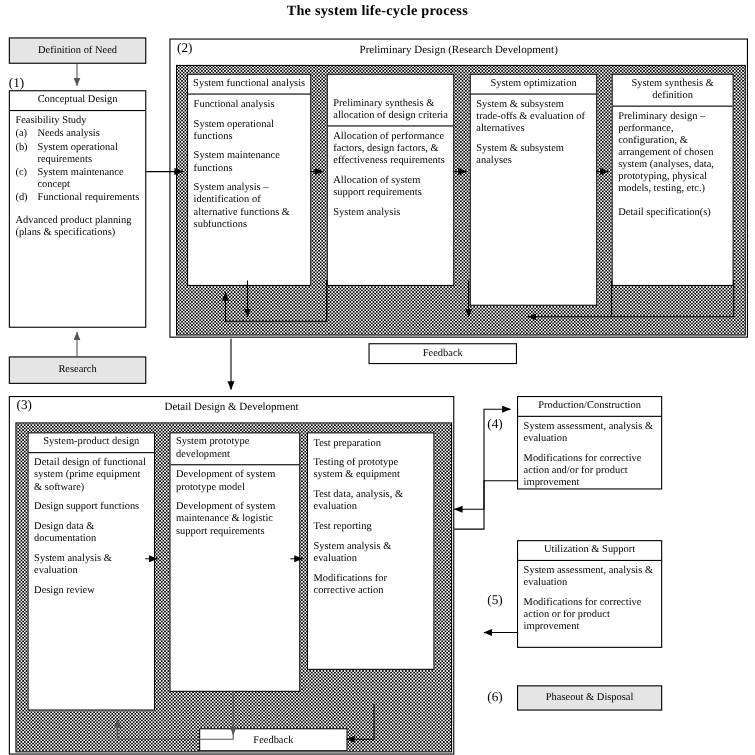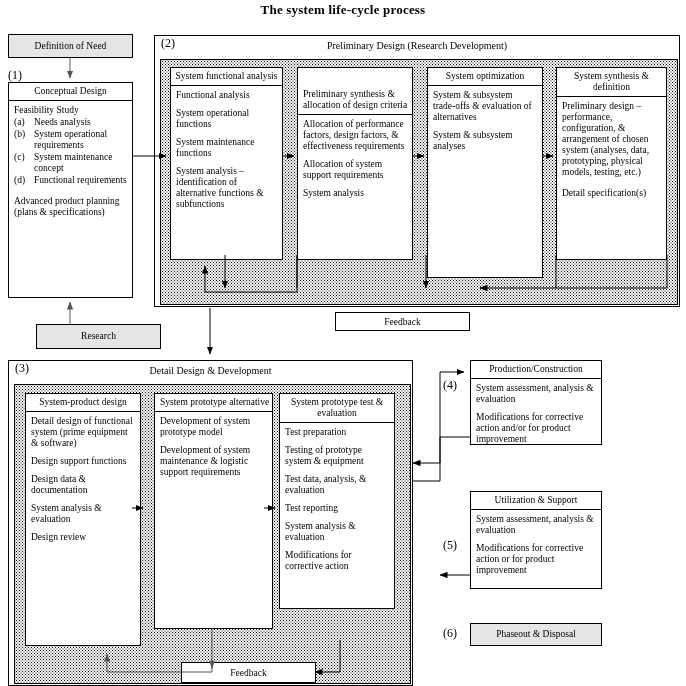--- a/index.html
+++ b/index.html
@@ -68,21 +68,21 @@
       </div>
       <div class="orow">
         <span class="olbl">(d)</span>
         <span class="otxt">Functional requirements</span>
       </div>
     </div>
     <div style="margin-top:10px;">Advanced product planning (plans &amp; specifications)</div>
   </div>
 </div>
 
-<div class="abs plain" style="left:8px;top:324px;width:125px;height:25px;margin-left:28px;">
+<div class="abs plain" style="left:8px;top:324px;width:125px;height:25px;">
   <span>Research</span>
 </div>
 
 <div class="abs box" style="left:154px;top:35px;width:526px;height:272px;">
   <div class="stagetitle" style="height:22px;position:relative;">
     <span>Preliminary Design (Research Development)</span>
     <span class="paren" style="left:6px;top:1px;">(2)</span>
   </div>
   <div class="stipple" style="position:absolute;left:5px;top:23px;width:516px;height:244px;"></div>
 
@@ -138,29 +138,28 @@
     <div class="bod">
       <p>Detail design of functional system (prime equipment &amp; software)</p>
       <p>Design support functions</p>
       <p>Design data &amp; documentation</p>
       <p>System analysis &amp; evaluation</p>
       <p>Design review</p>
     </div>
   </div>
 
   <div class="abs box" style="left:145px;top:32px;width:119px;height:236px;">
-    <div class="hdr" style="text-align:left;padding-left:5px;">System prototype alternative</div>
+    <div class="hdr" style="text-align:left;padding-left:5px;">System prototype development</div>
     <div class="bod">
       <p>Development of system prototype model</p>
       <p>Development of system maintenance &amp; logistic support requirements</p>
     </div>
   </div>
 
   <div class="abs box" style="left:270px;top:32px;width:116px;height:216px;">
-    <div class="hdr">System prototype test &amp; evaluation</div>
     <div class="bod">
       <p>Test preparation</p>
       <p>Testing of prototype system &amp; equipment</p>
       <p>Test data, analysis, &amp; evaluation</p>
       <p>Test reporting</p>
       <p>System analysis &amp; evaluation</p>
       <p>Modifications for corrective action</p>
     </div>
   </div>
 

